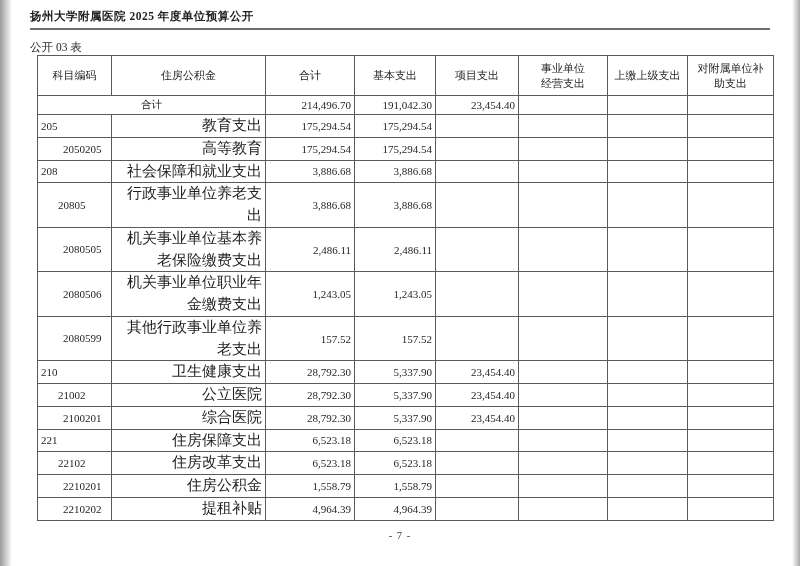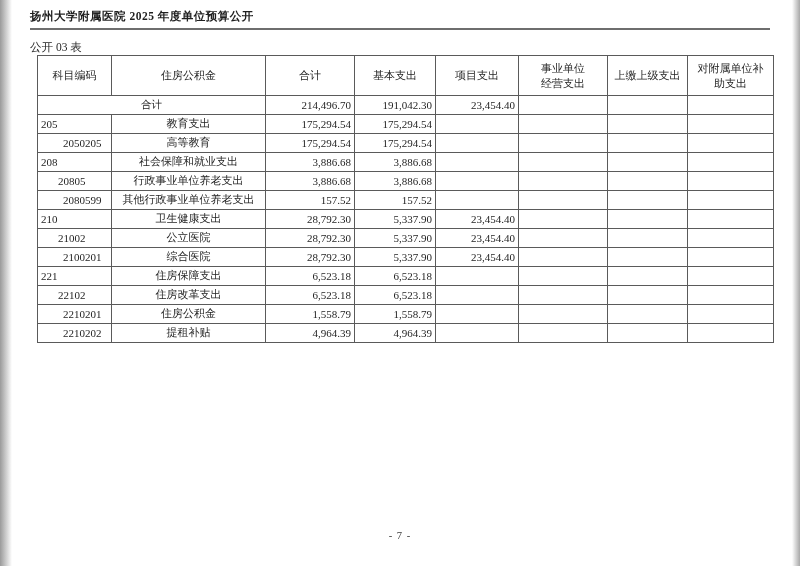--- a/index.html
+++ b/index.html
@@ -55,21 +55,21 @@
     font-weight:normal;
     text-align:center;
     white-space:pre-line;
     line-height:1.35;
     font-size:11px;
   }
   td.c-code{font-size:11px;text-align:left;line-height:1.1;}
   td.c-code.lv1{padding-left:3px;}
   td.c-code.lv2{padding-left:20px;}
   td.c-code.lv3{padding-left:25px;}
-  td.c-name{font-size:11px;text-align:center;line-height:1.45;padding:1px 4px;}
+  td.c-name{font-size:15px;text-align:right;line-height:1.45;padding:1px 4px;}
   td.c-num{font-size:11px;text-align:right;padding-right:4px;white-space:nowrap;}
   td.total-label{text-align:center;font-size:10.5px;}
 
   .page-number{
     position:absolute;left:0;top:530px;width:100%;
     text-align:center;font-size:10.5px;color:#3a3a3a;letter-spacing:1px;
   }
 </style>
 </head>
 <body>
@@ -155,20 +155,40 @@
           <td class="c-code lv2">20805</td>
           <td class="c-name">行政事业单位养老支出</td>
           <td class="c-num">3,886.68</td>
           <td class="c-num">3,886.68</td>
           <td class="c-num"></td>
           <td class="c-num"></td>
           <td class="c-num"></td>
           <td class="c-num"></td>
         </tr>
         <tr>
+          <td class="c-code lv3">2080505</td>
+          <td class="c-name">机关事业单位基本养老保险缴费支出</td>
+          <td class="c-num">2,486.11</td>
+          <td class="c-num">2,486.11</td>
+          <td class="c-num"></td>
+          <td class="c-num"></td>
+          <td class="c-num"></td>
+          <td class="c-num"></td>
+        </tr>
+        <tr>
+          <td class="c-code lv3">2080506</td>
+          <td class="c-name">机关事业单位职业年金缴费支出</td>
+          <td class="c-num">1,243.05</td>
+          <td class="c-num">1,243.05</td>
+          <td class="c-num"></td>
+          <td class="c-num"></td>
+          <td class="c-num"></td>
+          <td class="c-num"></td>
+        </tr>
+        <tr>
           <td class="c-code lv3">2080599</td>
           <td class="c-name">其他行政事业单位养老支出</td>
           <td class="c-num">157.52</td>
           <td class="c-num">157.52</td>
           <td class="c-num"></td>
           <td class="c-num"></td>
           <td class="c-num"></td>
           <td class="c-num"></td>
         </tr>
         <tr>

